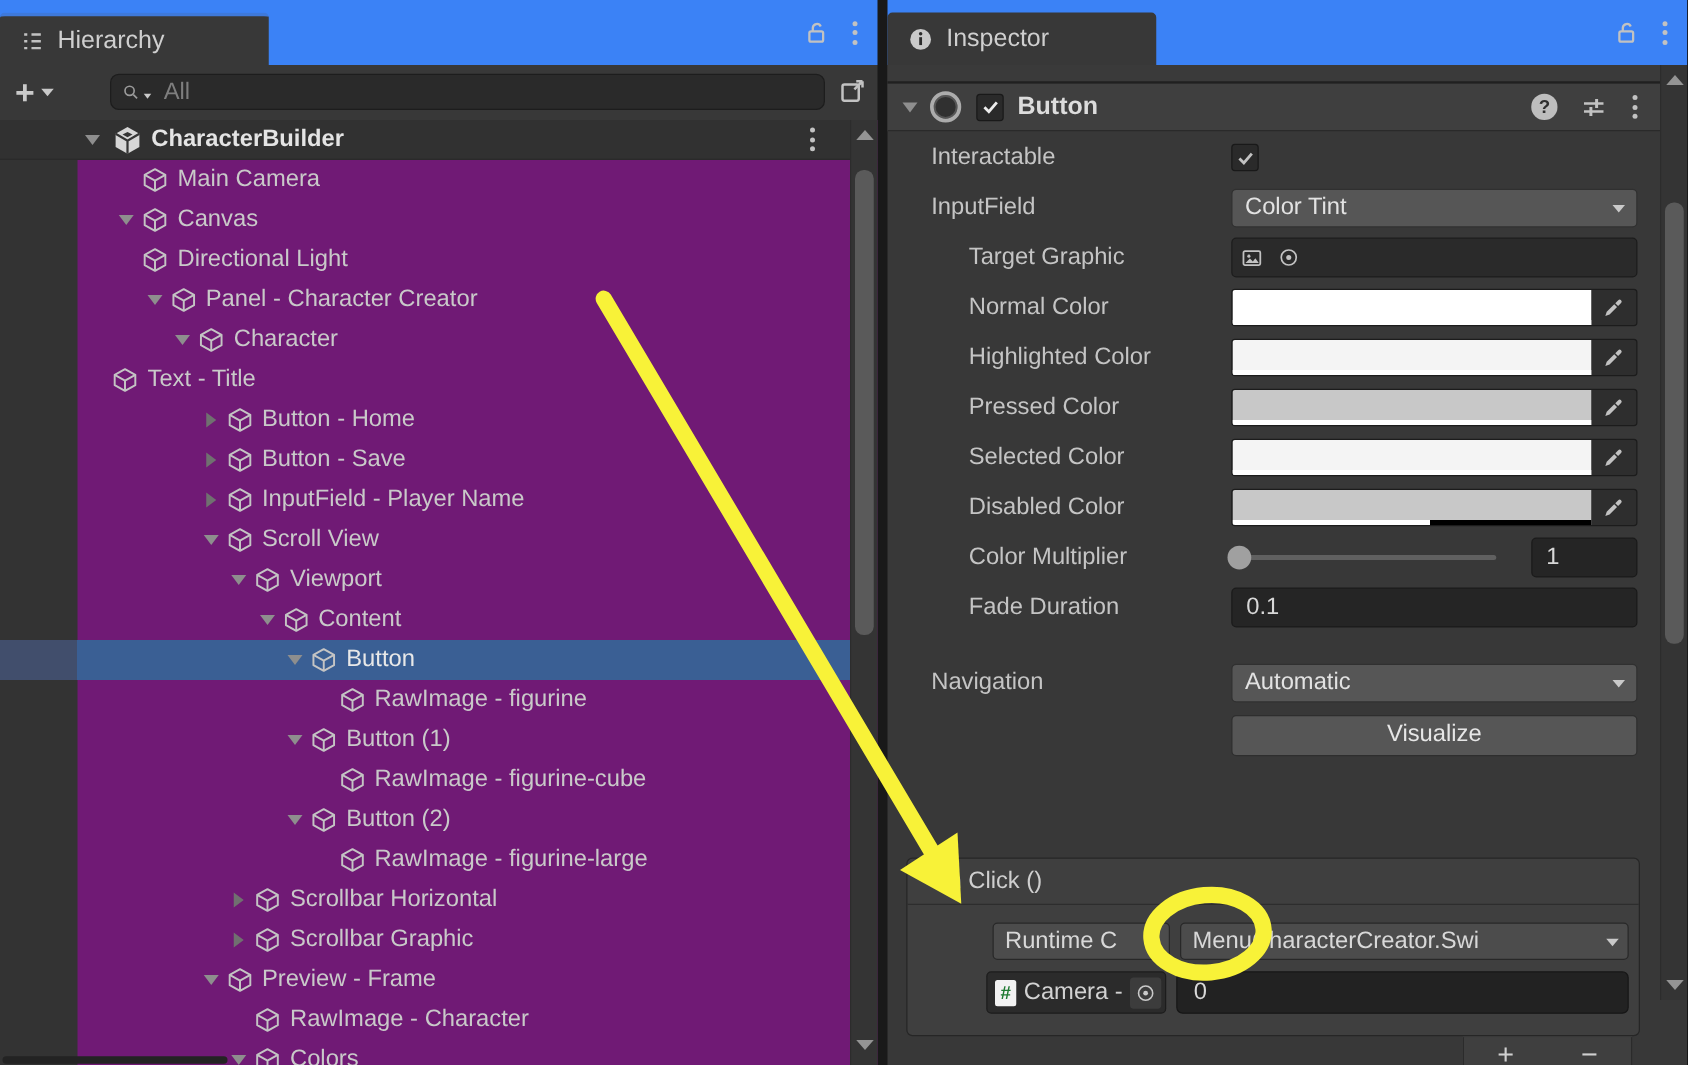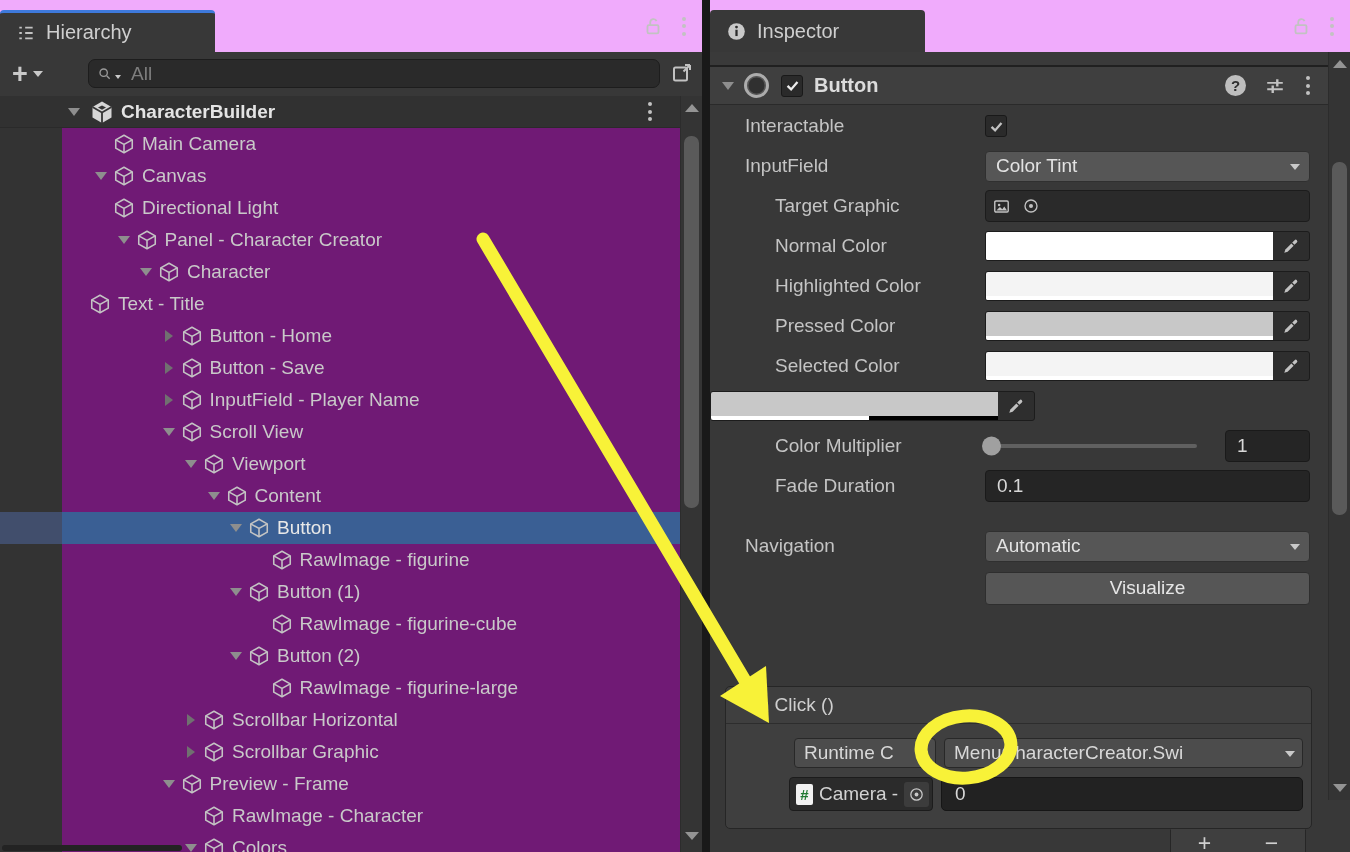--- a/index.html
+++ b/index.html
@@ -3,21 +3,21 @@
 <meta charset="utf-8">
 <style>
   html,body{margin:0;padding:0;background:#101010;}
   .stage{position:relative;width:1350px;height:852px;background:#191919;overflow:hidden;
          font-family:"Liberation Sans",sans-serif;-webkit-font-smoothing:antialiased;}
   .panel{position:absolute;top:0;height:852px;}
   .panel-h{left:0;width:702px;}
   .panel-i{left:710px;width:640px;}
 
   
-  .tabbar{position:absolute;top:0;left:0;right:0;height:52px;background:#f0abfc;}
+  .tabbar{position:absolute;top:0;left:0;right:0;height:52px;background:#3b82f6;}
   .tab{position:absolute;left:0;top:10px;height:42px;width:215px;background:#383838;
        border-radius:4px 4px 0 0;display:flex;align-items:center;gap:10px;padding-left:16px;
        box-sizing:border-box;color:#CFCFCF;font-size:20px;}
   .tab.focused{border-top:3px solid #3E79DB;height:42px;}
   .tabbar .winbtns{position:absolute;right:14px;top:0;height:52px;display:flex;align-items:center;gap:16px;}
   .icon{display:inline-flex;align-items:center;justify-content:center;color:#C2C2C2;}
   .kebab{display:inline-flex;flex-direction:column;gap:3.5px;padding:2px;}
   .kebab i{width:4px;height:4px;border-radius:50%;background:#C2C2C2;}
 
   
@@ -591,20 +591,21 @@
                   <span class="icon cube-wrap">
                     <svg width="18" height="18">
                       <use href="#i-dropper"></use>
                     </svg>
                   </span>
                 </div>
               </div>
             </div>
           </div>
           <div class="frow">
+            <div class="lbl ind">Disabled Color</div>
             <div class="ctl">
               <div class="colorfield">
                 <div class="swatch" style="background: rgb(200, 200, 200);">
                   <div class="alpha">
                     <i style="width: 55%;"></i>
                   </div>
                 </div>
                 <div class="dropper">
                   <span class="icon cube-wrap">
                     <svg width="18" height="18">

